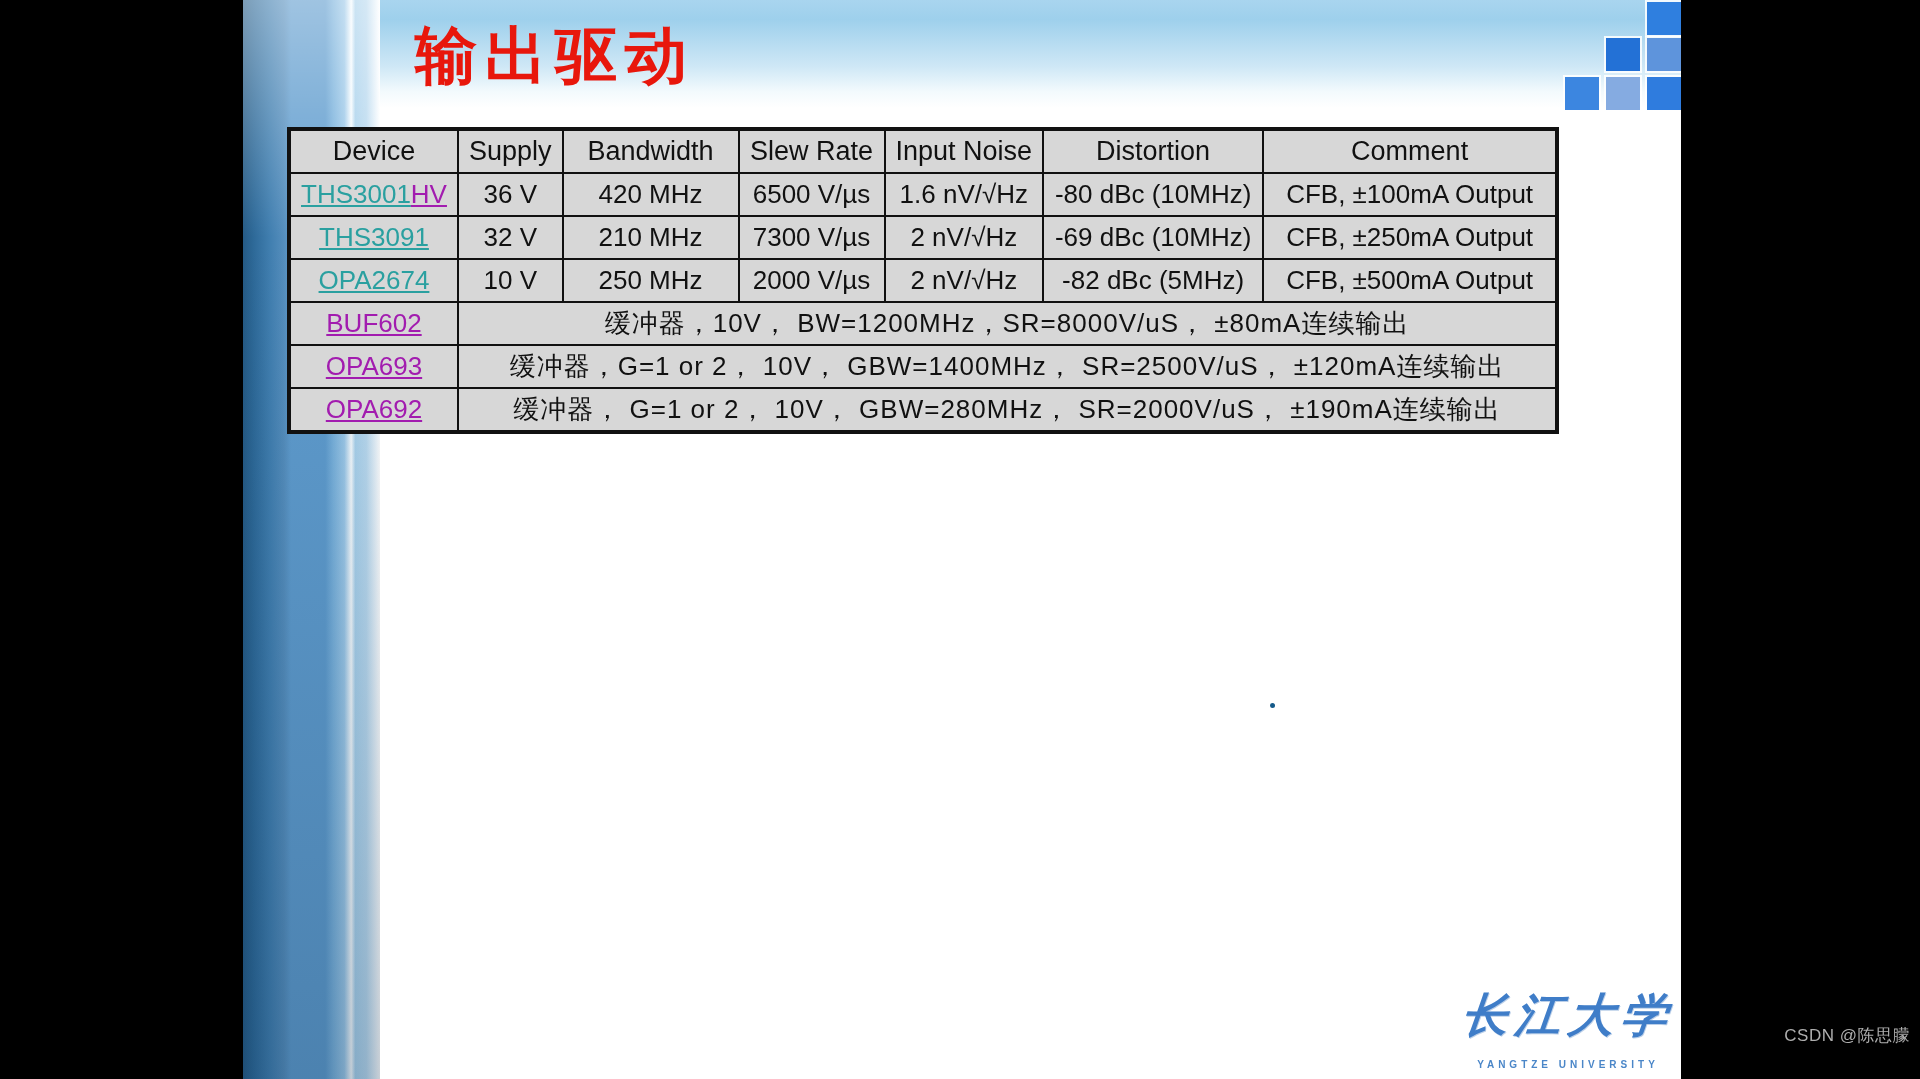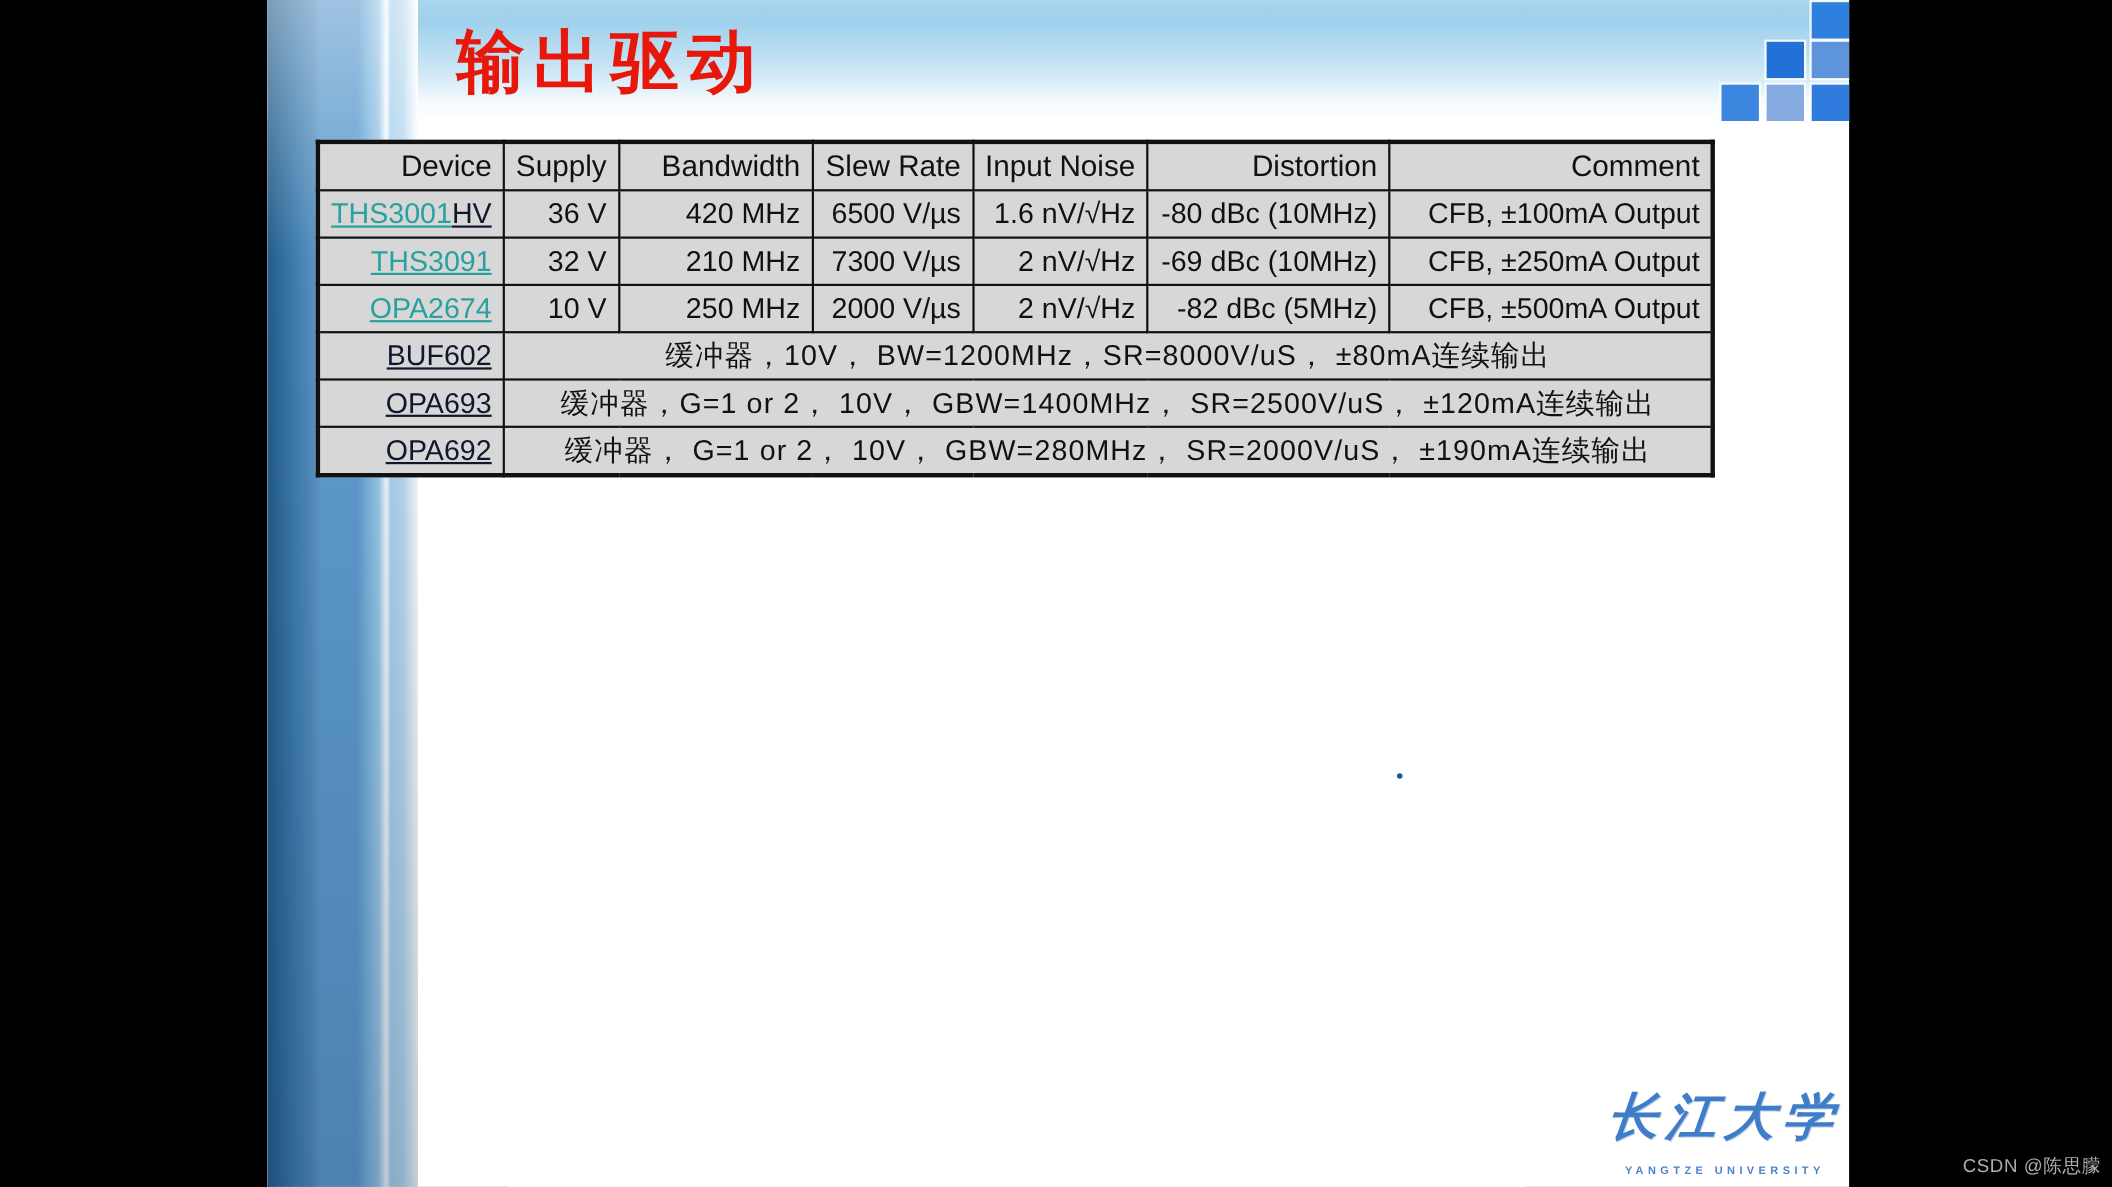--- a/index.html
+++ b/index.html
@@ -24,43 +24,43 @@
   .sq.r3c1{left:1322px;top:77px;background:#3c86e0;}
   .sq.r3c2{left:1363px;top:77px;background:#85abe1;}
   .sq.r3c3{left:1404px;top:77px;background:#2f7cde;}
   
   #page-title{position:absolute;left:172px;top:14px;font-size:62px;font-weight:bold;
     color:#e8170c;letter-spacing:8px;font-family:"DejaVu Sans",sans-serif;}
   
   #device-table{position:absolute;left:44px;top:127px;border-collapse:collapse;
     background:#d7d7d7;border:4px solid #111;}
   #device-table td,#device-table th{border:2px solid #111;background:#d7d7d7;
-    height:41px;padding:0 10px;font-size:26px;color:#111;text-align:right;
+    height:41px;padding:0 10px;font-size:26px;color:#111;text-align:center;
     font-weight:normal;white-space:nowrap;}
   #device-table th{font-size:27px;}
   .c-device{width:153px;}
   .c-supply{width:88px;}
   .c-bw{width:176px;}
   .c-slew{width:146px;}
   .c-noise{width:157px;}
   .c-dist{width:220px;}
   .c-comment{width:294px;}
   .link-teal{color:#2aa0a0;text-decoration:underline;cursor:pointer;}
-  .link-dark{color:#0f172a;text-decoration:underline;cursor:pointer;}
+  .link-dark{color:#a21caf;text-decoration:underline;cursor:pointer;}
   .merged-cell{text-align:center !important;letter-spacing:1px;margin-left:23px;}
   
   #stray-dot{position:absolute;left:1027px;top:703px;width:5px;height:5px;border-radius:50%;background:#155a8a;}
   
   #uni-logo{position:absolute;left:1205px;top:985px;width:240px;text-align:center;}
   #uni-logo .cn{font-size:46px;font-weight:bold;font-style:italic;color:#3f7dc8;
     letter-spacing:7px;transform:skew(-6deg);display:inline-block;
     text-shadow:1px 1px 0 rgba(120,160,210,0.5);font-family:"DejaVu Serif",serif;}
   #uni-logo .en{font-size:10px;letter-spacing:4px;color:#4a86c8;margin-top:12px;font-weight:bold;}
   
-  #watermark{position:absolute;right:10px;top:1048px;color:#aeaeae;font-size:17px;letter-spacing:0.5px;}
+  #watermark{position:absolute;right:10px;top:1024px;color:#aeaeae;font-size:17px;letter-spacing:0.5px;}
   .pillar{position:absolute;top:0;height:1079px;background:#000;}
   #pillar-left{left:0;width:243px;}
   #pillar-right{left:1681px;width:239px;}
 </style>
 </head>
 <body>
 
 <div id="canvas">
   <div id="pillar-left" class="pillar"></div>
   <div id="pillar-right" class="pillar"></div>

